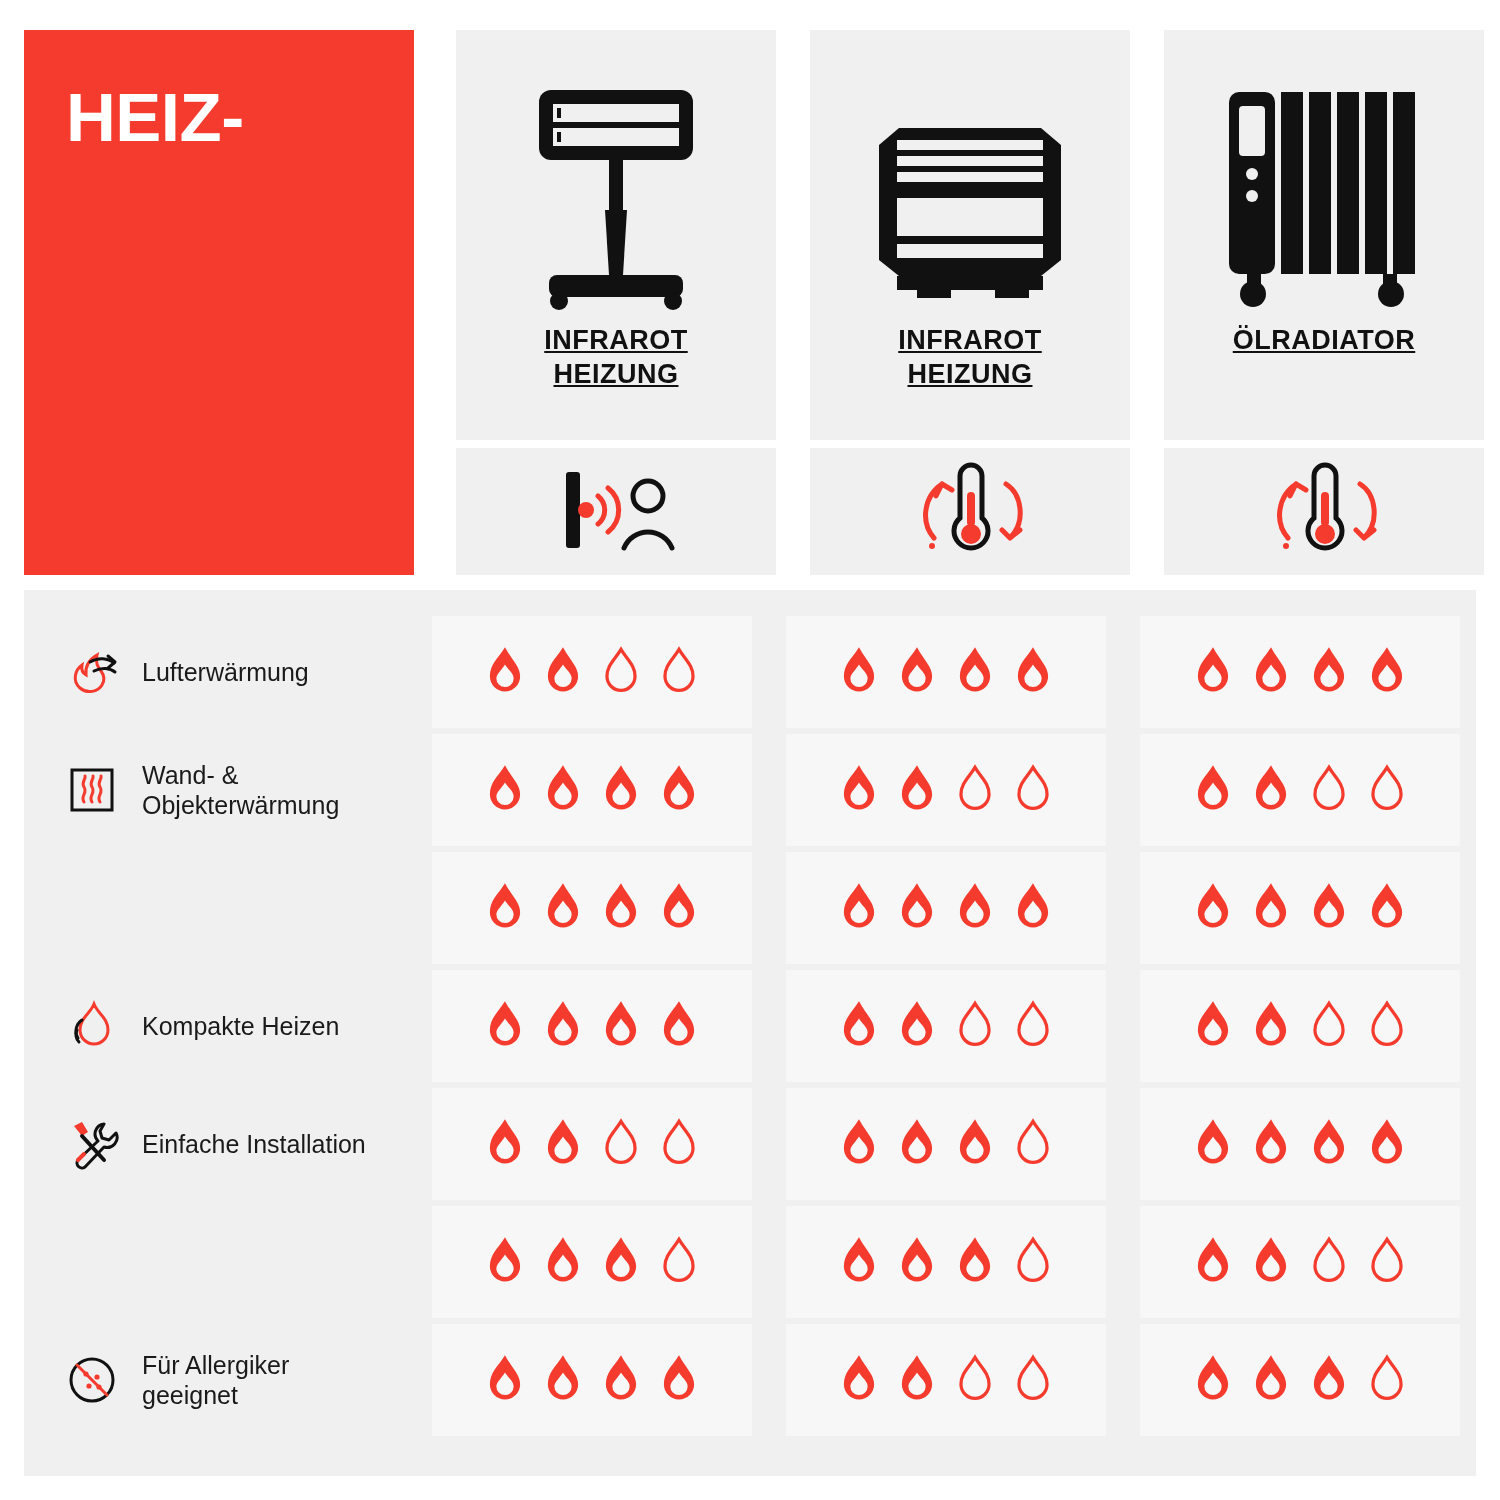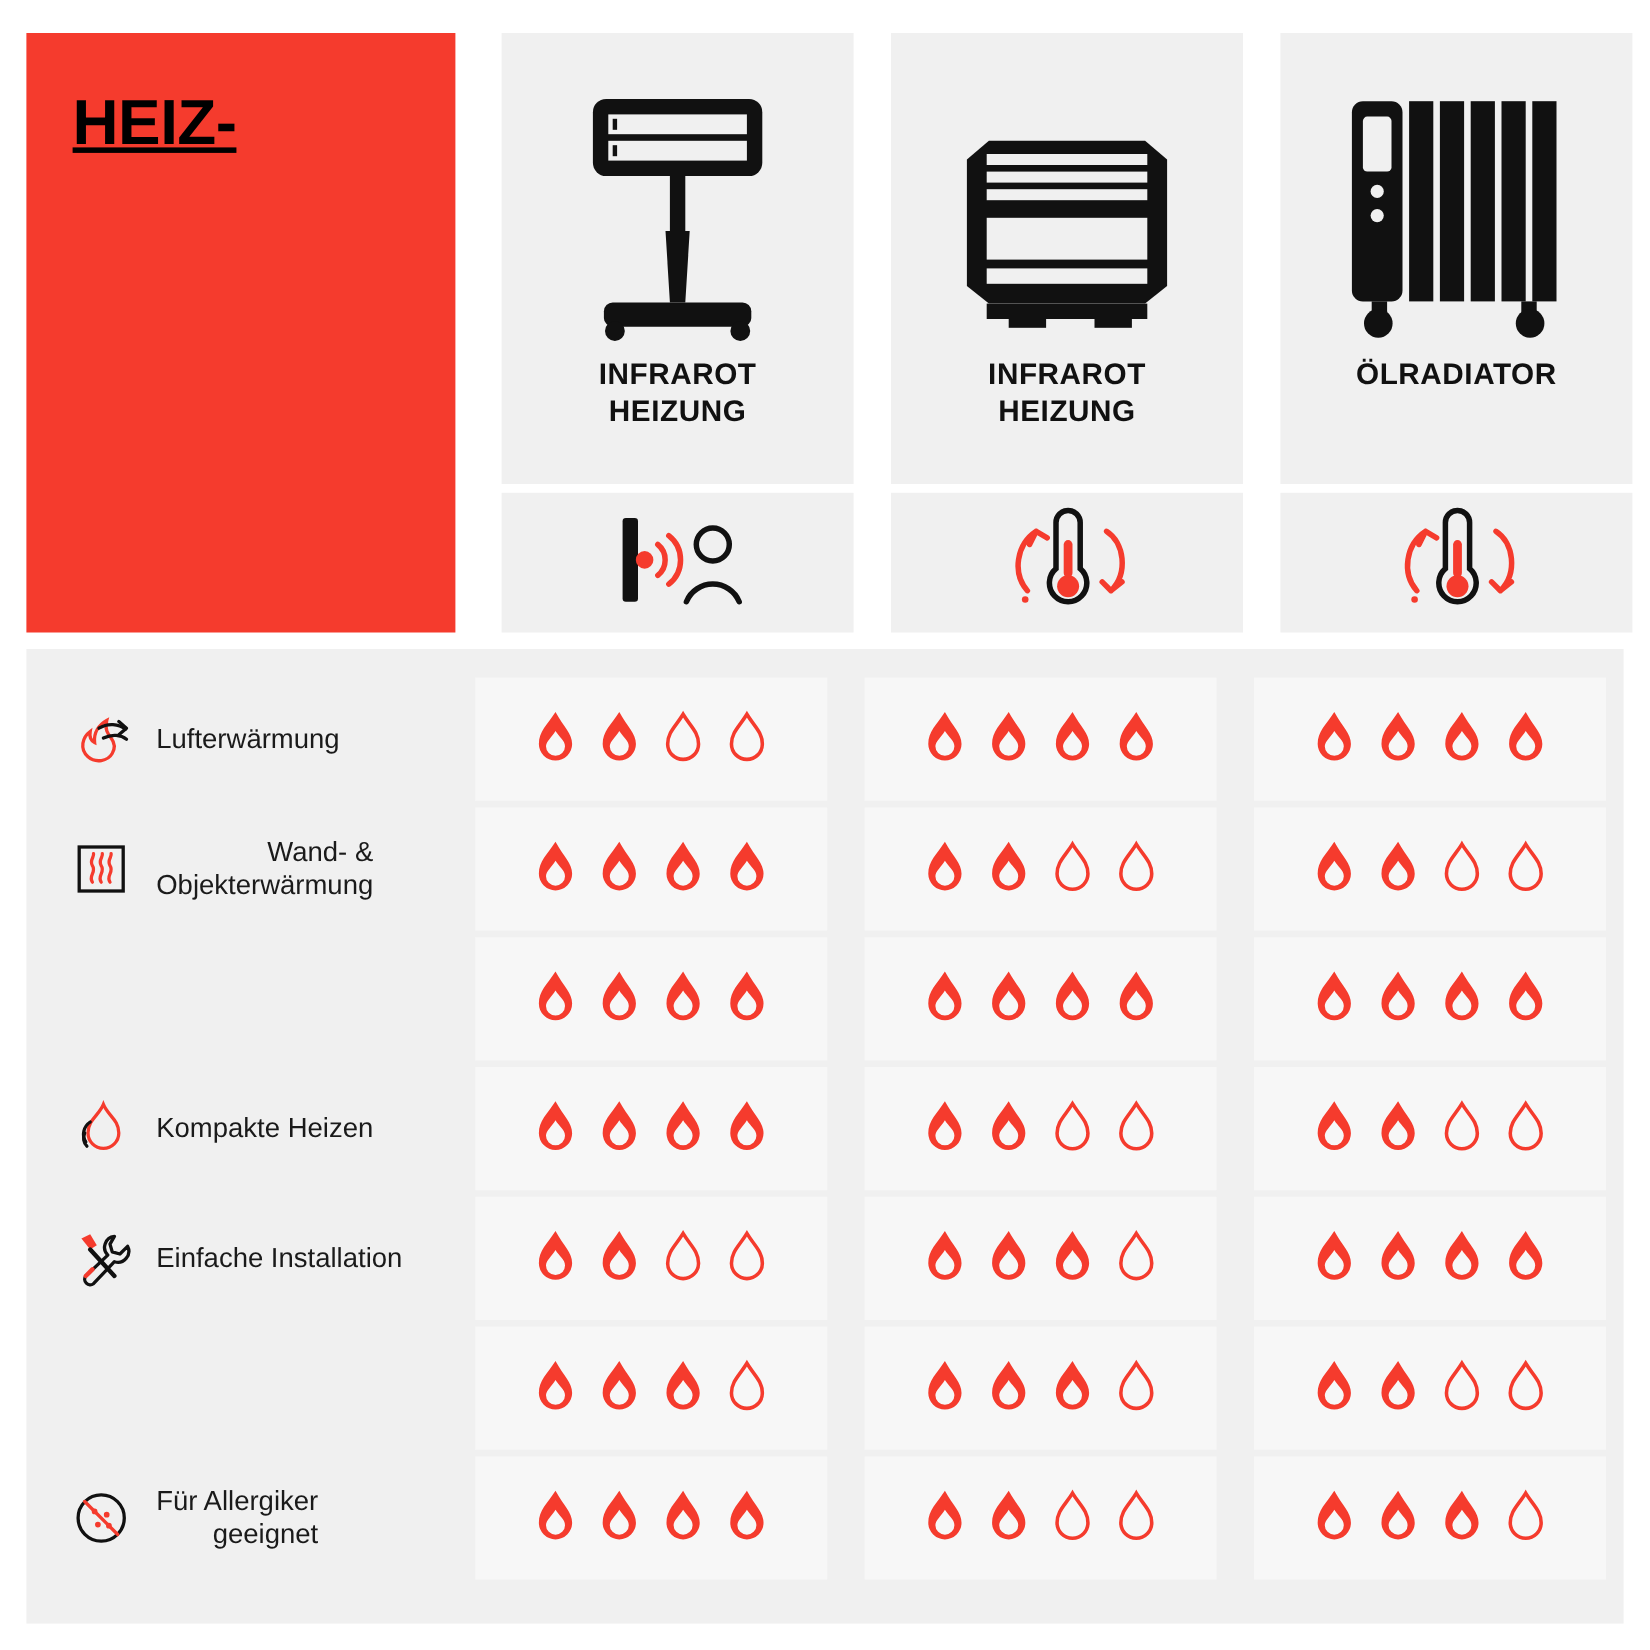--- a/index.html
+++ b/index.html
@@ -16,56 +16,55 @@
   .top{
     position:absolute;left:24px;top:30px;width:1452px;height:545px;
   }
   .title-card{
     position:absolute;left:0;top:0;width:390px;height:545px;
     background:#f53b2d;
     box-sizing:border-box;
     padding:52px 40px 0 42px;
   }
   .title-card .t{
-    color:#000000;font-weight:bold;font-size:58px;line-height:1.03;
+    color:#ffffff;font-weight:bold;font-size:69px;line-height:1.03;
     letter-spacing:-0.5px;
-    text-decoration:underline;
   }
   .title-card .t span{display:block;}
 
   .prodcol{
     position:absolute;top:0;width:320px;
   }
   .prodcol .photo{
     height:410px;background:#f0f0f0;
     display:flex;flex-direction:column;align-items:center;justify-content:flex-start;
     box-sizing:border-box;padding-top:40px;
   }
   .prodcol .photo .art{height:240px;display:flex;align-items:center;justify-content:center;}
   .prodcol .photo .name{
     margin-top:14px;text-align:center;font-weight:bold;font-size:27px;line-height:1.25;
     letter-spacing:0.5px;color:#111;
   }
-  .prodcol .photo .name span{display:block;}
+  .prodcol .photo .name span{display:block;text-decoration:underline;}
   .prodcol .mode{
     margin-top:8px;height:127px;background:#f0f0f0;
     display:flex;align-items:center;justify-content:center;
   }
 
   .col1{left:432px;}
   .col2{left:786px;}
   .col3{left:1140px;}
 
   
   .table{
     position:absolute;left:24px;top:590px;width:1452px;height:886px;
     background:#f0f0f0;box-sizing:border-box;padding:26px 0 26px 0;
   }
   .row{
-    position:relative;height:112px;margin-bottom:6px;text-align:right;
+    position:relative;height:112px;margin-bottom:6px;
   }
   .row:last-child{margin-bottom:0;}
   .rowlabel{
     position:absolute;left:40px;top:0;height:112px;width:370px;
     display:flex;align-items:center;gap:22px;
   }
   .rowlabel .ricon{width:56px;height:56px;flex:0 0 56px;display:flex;align-items:center;justify-content:center;}
   .rowlabel .rtext{
     font-size:25px;line-height:1.22;color:#1a1a1a;
   }

